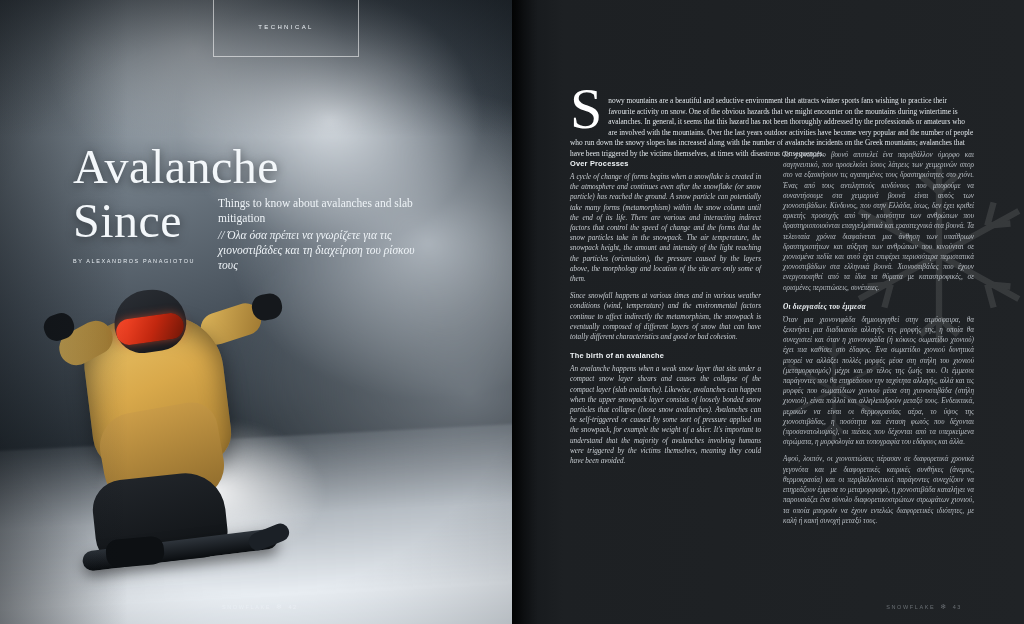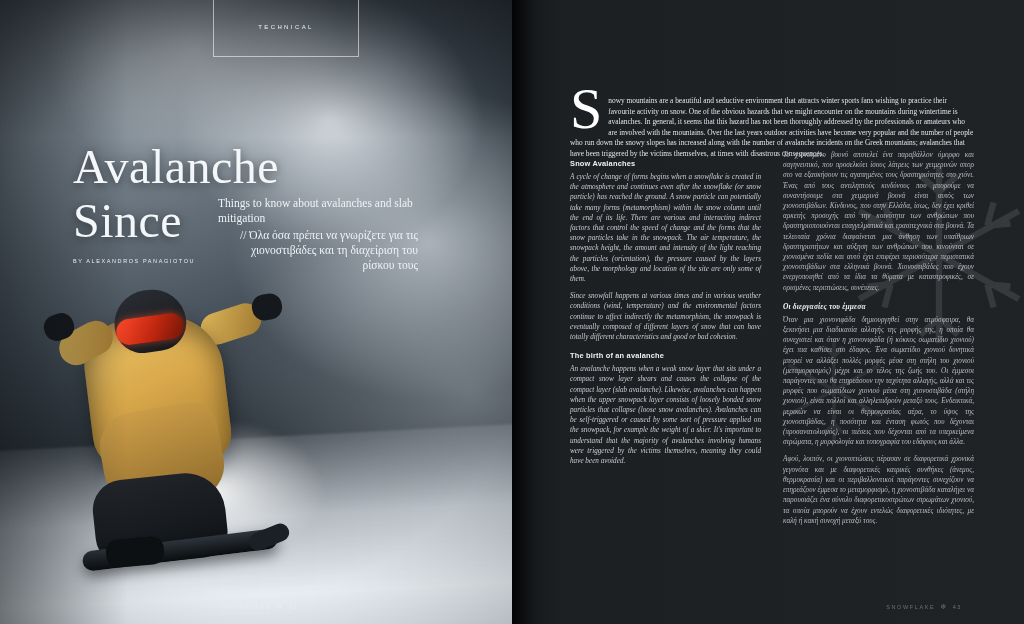--- a/index.html
+++ b/index.html
@@ -109,21 +109,21 @@
   }
   .headline h1 .l2{display:block;}
   .byline{
     margin-top:10px;font-family:"Liberation Sans",sans-serif;font-size:5.5px;
     letter-spacing:1.6px;color:#e6ecf1;
   }
   .deck{
     position:absolute;left:218px;top:196px;width:200px;color:#eef3f7;
   }
   .deck .en{font-family:"Liberation Serif",serif;font-size:11.5px;line-height:15px;}
-  .deck .gr{font-family:"Liberation Serif",serif;font-size:11.5px;line-height:15px;margin-top:2px;text-align:right;}
+  .deck .gr{font-family:"Liberation Serif",serif;font-style:italic;font-size:11.5px;line-height:15px;margin-top:2px;}
 
   .folio-left{
     position:absolute;left:222px;bottom:14px;
     font-family:"Liberation Sans",sans-serif;font-size:5.5px;letter-spacing:1.6px;color:#e9eef3;
     display:flex;align-items:center;gap:5px;
   }
   .folio-right{
     position:absolute;right:62px;bottom:14px;
     font-family:"Liberation Sans",sans-serif;font-size:5.5px;letter-spacing:1.6px;color:#6a6f74;
     display:flex;align-items:center;gap:5px;
@@ -234,21 +234,21 @@
       </g>
     </svg>
 
     <div class="intro" style="position:absolute;left:58px;top:84px;width:404px;">
       <span class="dropcap">S</span>
       <p>nowy mountains are a beautiful and seductive environment that attracts winter sports fans wishing to practice their favourite activity on snow. One of the obvious hazards that we might encounter on the mountains during wintertime is avalanches. In general, it seems that this hazard has not been thoroughly addressed by the professionals or amateurs who are involved with the mountains. Over the last years outdoor activities have become very popular and the number of people who run down the snowy slopes has increased along with the number of avalanche incidents on the Greek mountains; avalanches that have been triggered by the victims themselves, at times with disastrous consequences.</p>
     </div>
 
     <div class="cols">
       <div class="col" id="col-left">
-          <div class="sec-h">Snow Avalanches</div>
+          <div class="sec-h">Over Processes</div>
           <p>A cycle of change of forms begins when a snowflake is created in the atmosphere and continues even after the snowflake (or snow particle) has reached the ground. A snow particle can potentially take many forms (metamorphism) within the snow column until the end of its life. There are various and interacting indirect factors that control the speed of change and the forms that the snow particles take in the snowpack. The air temperature, the snowpack height, the amount and intensity of the light reaching the particles (orientation), the pressure caused by the layers above, the morphology and location of the site are only some of them.</p>
           <p>Since snowfall happens at various times and in various weather conditions (wind, temperature) and the environmental factors continue to affect indirectly the metamorphism, the snowpack is eventually composed of different layers of snow that can have totally different characteristics and good or bad cohesion.</p>
           <div class="sec-h">The birth of an avalanche</div>
           <p>An avalanche happens when a weak snow layer that sits under a compact snow layer shears and causes the collapse of the compact layer (slab avalanche). Likewise, avalanches can happen when the upper snowpack layer consists of loosely bonded snow particles that collapse (loose snow avalanches). Avalanches can be self-triggered or caused by some sort of pressure applied on the snowpack, for example the weight of a skier. It's important to understand that the majority of avalanches involving humans were triggered by the victims themselves, meaning they could have been avoided.</p>
         </div>
       <div class="col" id="col-right">
           <p class="gr">Το χιονισμένο βουνό αποτελεί ένα παραβάλλον όμορφο και σαγηνευτικό, που προσελκύει ίσους λάτρεις των χειμερινών σπορ στο να εξασκήσουν τις αγαπημένες τους δραστηριότητες στο χιόνι. Ένας από τους αντιληπτούς κινδύνους που μπορούμε να συναντήσουμε στα χειμερινά βουνά είναι αυτός των χιονοστιβάδων. Κίνδυνος, που στην Ελλάδα, ίσως, δεν έχει κριθεί αρκετής προσοχής από την κοινότητα των ανθρώπων που δραστηριοποιούνται επαγγελματικά και ερασιτεχνικά στα βουνά. Τα τελευταία χρόνια διαφαίνεται μια άνθηση των υπαίθριων δραστηριοτήτων και αύξηση των ανθρώπων που κινούνται σε χιονισμένα πεδία και αυτό έχει επιφέρει περισσότερα περιστατικά χιονοστιβάδων στα ελληνικά βουνά. Χιονοστιβάδες που έχουν ενεργοποιηθεί από τα ίδια τα θύματα με καταστροφικές, σε ορισμένες περιπτώσεις, συνέπειες.</p>
           <div class="sec-h gr">Οι διεργασίες του έμμεσα</div>
           <p class="gr">Όταν μια χιονονιφάδα δημιουργηθεί στην ατμόσφαιρα, θα ξεκινήσει μια διαδικασία αλλαγής της μορφής της, η οποία θα συνεχιστεί και όταν η χιονονιφάδα (ή κόκκος σωματίδιο χιονιού) έχει πια καθίσει στο έδαφος. Ένα σωματίδιο χιονιού δυνητικά μπορεί να αλλάξει πολλές μορφές μέσα στη στήλη του χιονιού (μεταμορφισμός) μέχρι και το τέλος της ζωής του. Οι έμμεσοι παράγοντες που θα επηρεάσουν την ταχύτητα αλλαγής, αλλά και τις μορφές που σωματίδιων χιονιού μέσα στη χιονοστιβάδα (στήλη χιονιού), είναι πολλοί και αλληλεπιδρούν μεταξύ τους. Ενδεικτικά, μερικών να είναι οι θερμοκρασίας αέρα, το ύψος της χιονοστιβάδας, η ποσότητα και ένταση φωτός που δέχονται (προσανατολισμός), οι πιέσεις που δέχονται από τα υπερκείμενα στρώματα, η μορφολογία και τοπογραφία του εδάφους και άλλα.</p>
           <p class="gr">Αφού, λοιπόν, οι χιονοπτώσεις πέρασαν σε διαφορετικά χρονικά γεγονότα και με διαφορετικές καιρικές συνθήκες (άνεμος, θερμοκρασία) και οι περιβαλλοντικοί παράγοντες συνεχίζουν να επηρεάζουν έμμεσα το μεταμορφισμό, η χιονοστιβάδα καταλήγει να παρουσιάζει ένα σύνολο διαφορετικοστρώτων στρωμάτων χιονιού, τα οποία μπορούν να έχουν εντελώς διαφορετικές ιδιότητες, με καλή ή κακή συνοχή μεταξύ τους.</p>

